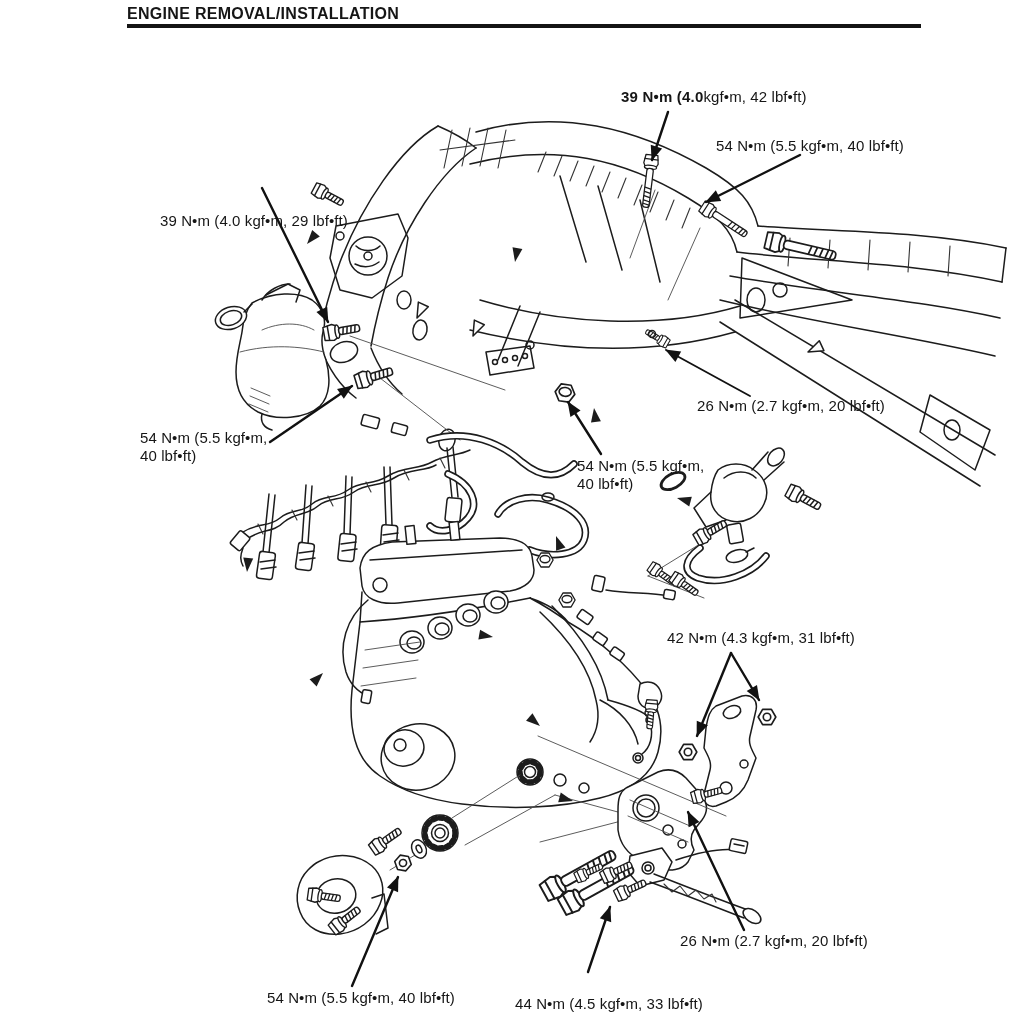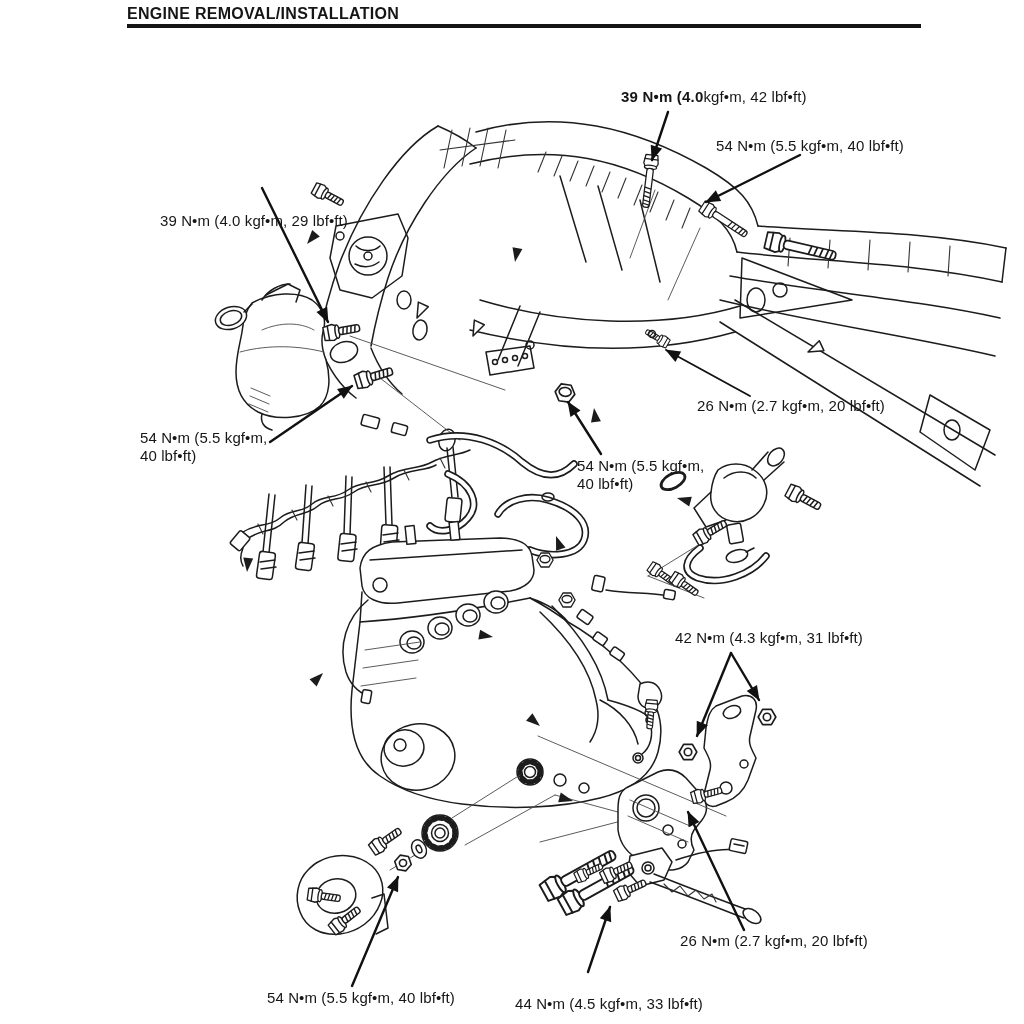--- a/index.html
+++ b/index.html
@@ -8,21 +8,21 @@
   .title{position:absolute;left:127px;top:5px;font-size:16px;font-weight:bold;letter-spacing:.3px;white-space:nowrap;}
   .rule{position:absolute;left:127px;top:24px;width:794px;height:4px;background:#141414;}
   .torque-label{position:absolute;font-size:15px;line-height:18px;white-space:nowrap;letter-spacing:.1px;color:#161616;}
   .torque-label b{font-weight:bold;letter-spacing:.2px;margin-left:24px;}
   .lbl1{left:597px;top:88px;}
   .lbl2{left:716px;top:137px;}
   .lbl3{left:160px;top:167px;margin-top:45px;}
   .lbl4{left:140px;top:429px;}
   .lbl5{left:697px;top:397px;}
   .lbl6{left:577px;top:457px;}
-  .lbl7{left:667px;top:629px;margin-left:8px;}
+  .lbl7{left:667px;top:629px;}
   .lbl8{left:680px;top:932px;}
   .lbl9{left:515px;top:975px;margin-top:20px;}
   .lbl10{left:267px;top:989px;}
   svg{position:absolute;left:0;top:0;}
   .f{fill:#ffffff;}
   .k{fill:#1c1c1c;stroke:none;}
   .thin{stroke-width:.9;stroke:#4a4a4a;}
   .t2{stroke-width:1.1;stroke:#333;}
   .lead{stroke:#111;stroke-width:2.4;}
   .lead-thin{stroke:#111;stroke-width:1.8;}

